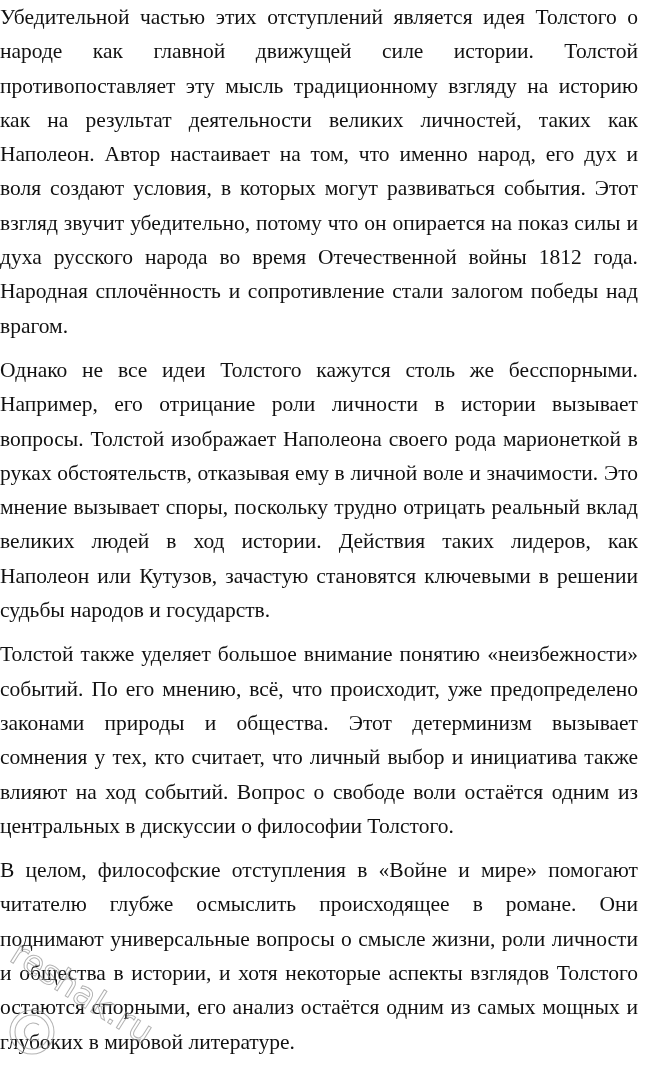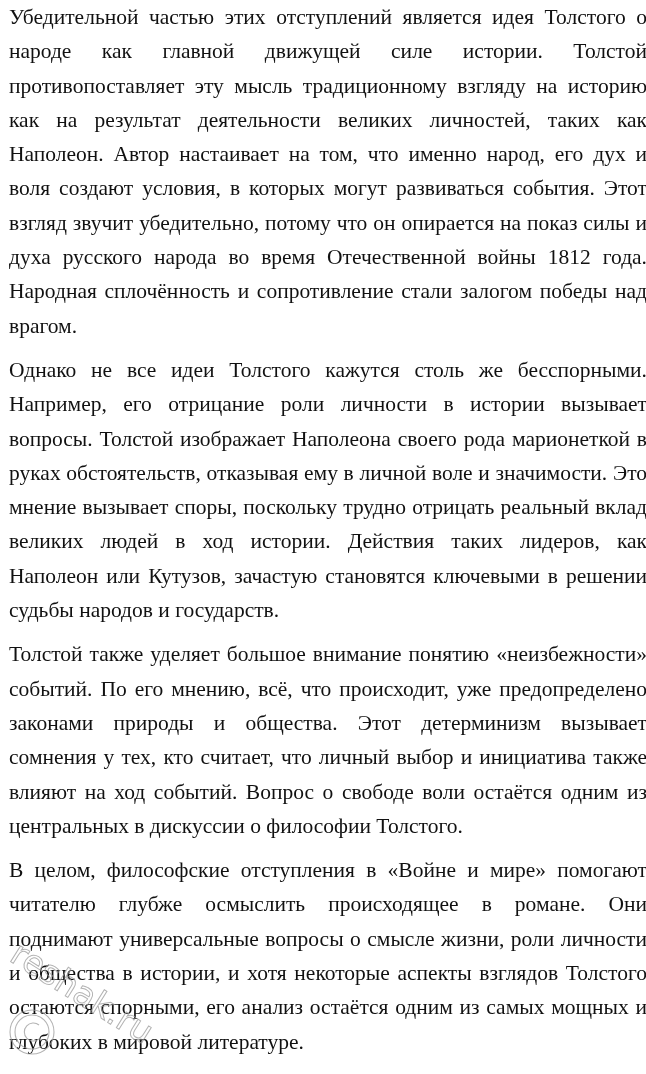--- a/index.html
+++ b/index.html
@@ -8,21 +8,21 @@
       background: #ffffff;
     }
     body {
       width: 646px;
       height: 1074px;
       overflow: hidden;
       position: relative;
     }
     .doc {
       position: absolute;
-      left: 9px;
+      left: 0;
       top: 0;
       width: 638px;
       font-family: "Liberation Serif", "DejaVu Serif", serif;
       font-size: 21.5px;
       line-height: 34.3px;
       color: #111111;
     }
     .para {
       margin: 0 0 10px 0;
       text-align: justify;

